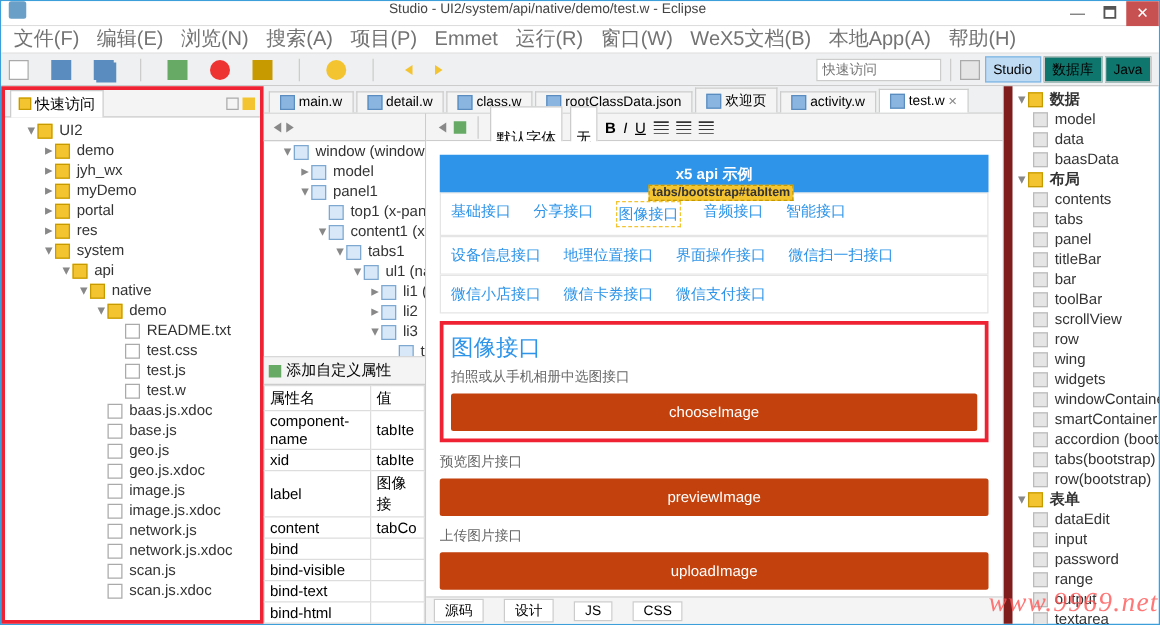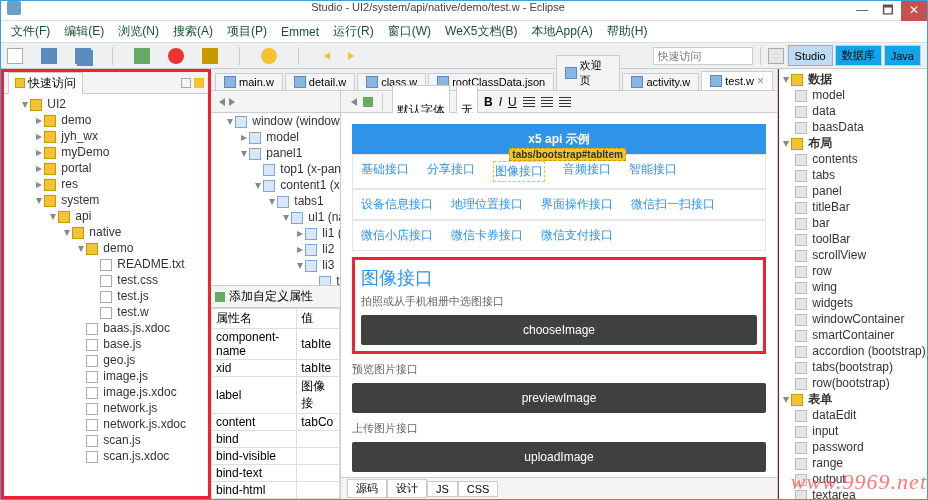--- a/index.html
+++ b/index.html
@@ -5,26 +5,26 @@
 *{box-sizing:border-box;margin:0;padding:0;font-family:"Microsoft YaHei",Tahoma,Arial,sans-serif;font-size:12px}
 body{background:#fff;overflow:hidden}
 .win{width:928px;height:500px;border:1px solid #3c9fd9;display:flex;flex-direction:column;position:relative}
 .titlebar{height:20px;background:#fff;display:flex;align-items:flex-start;border-bottom:1px solid #ddd}
 .tb-icon{width:14px;height:14px;margin:0 6px;background:#6a9fc7;border-radius:2px}
 .tb-title{flex:1;text-align:center;color:#444;font-size:11px}
 .tb-ctl{display:flex}
 .tb-btn{width:26px;height:20px;text-align:center;line-height:18px;color:#555;font-size:12px}
 .tb-btn.cl{background:#c75050;color:#fff}
 .menubar{height:22px;display:flex;align-items:center;padding:0 4px;gap:2px;border-bottom:1px solid #ddd;background:#fff}
-.menubar span{padding:2px 6px;color:#14532d;font-size:12px}
+.menubar span{padding:2px 6px;color:#737373;font-size:16px}
 .toolbar{height:26px;background:#eef0f1;border-bottom:1px solid #ccc;display:flex;align-items:center;padding:0 6px;gap:18px}
 .tool-ic{width:16px;height:16px;display:inline-block}
 .sep{width:1px;height:18px;background:#ccc;margin:0 3px}
 .persp{margin-left:auto;display:flex;align-items:center;gap:4px}
-.persp-btn{border:1px solid #ccc;padding:2px 6px;background:#0ea5e9;font-size:11px;display:flex;align-items:center;gap:2px}
+.persp-btn{border:1px solid #ccc;padding:2px 6px;background:#0f766e;font-size:11px;display:flex;align-items:center;gap:2px}
 .persp-btn.act{background:#bfdaf3;border-color:#7fb5e3}
 .qa{border:1px solid #ccc;height:18px;width:100px;padding:0 4px;color:#999;font-size:11px}
 .body{flex:1;display:flex;min-height:0}
 .left{width:210px;border:3px solid #e23;display:flex;flex-direction:column;min-height:0}
 .left-tabs{height:22px;display:flex;align-items:center;background:#f4f4f4;border-bottom:1px solid #ccc;padding:0 4px}
 .left-tab{padding:2px 6px;background:#fff;border:1px solid #ccc;border-bottom:none;font-size:11px;display:flex;align-items:center;gap:3px}
 .left-tree{flex:1;overflow:auto;padding:2px}
 .tn{white-space:nowrap;line-height:16px;font-size:12px;color:#333;cursor:default}
 .tn .tw{display:inline-block;width:10px;text-align:center;color:#888}
 .tn .ic{display:inline-block;width:12px;height:12px;background:#f4c430;border:1px solid #c79a00;vertical-align:middle;margin-right:2px}
@@ -49,25 +49,25 @@
 .can-sel{height:18px;border:1px solid #ccc;padding:16px 4px;background:#fff}
 .can-area{flex:1;overflow:auto;background:#fff;padding:8px;position:relative;border:3px solid transparent}
 .api-hd{background:#2d94e9;color:#fff;text-align:center;padding:6px;font-size:14px;font-weight:bold;position:relative}
 .sel-tag{position:absolute;left:38%;top:24px;background:#f4c430;border:1px dashed #c79a00;font-size:10px;padding:0 2px;color:#333}
 .tab-row{background:#fff;border:1px solid #e5e5e5;padding:6px 8px;display:flex;flex-wrap:wrap;gap:18px}
 .tab-row a{color:#2d94e9;font-size:12px;cursor:pointer}
 .tab-row a.sel{border:1px dashed #f4c430;padding:1px}
 .red-block{border:3px solid #e23;margin-top:6px;padding:6px}
 .red-block h3{color:#2d94e9;font-size:18px;font-weight:normal;margin-bottom:4px}
 .red-block .sub{color:#666;font-size:11px;margin-bottom:6px}
-.btn-p{background:#404040;color:#fff;text-align:center;padding:8px;margin-top:6px;font-size:12px;border-radius:2px}
+.btn-p{background:#c2410c;color:#fff;text-align:center;padding:8px;margin-top:6px;font-size:12px;border-radius:2px}
 .lbl{color:#666;font-size:11px;margin-top:8px}
-.bot-tabs{height:22px;background:#f4f4f4;border-top:1px solid #ccc;display:flex;align-items:center;gap:0;padding:0 6px}
+.bot-tabs{height:22px;background:#f4f4f4;border-top:1px solid #ccc;display:flex;align-items:center;gap:16px;padding:0 6px}
 .bot-tab{border:1px solid #ccc;padding:1px 8px;background:#fff;font-size:11px}
-.right{width:149px;display:flex;flex-direction:column;border-left:1px solid #7f1d1d}
+.right{width:124px;display:flex;flex-direction:column;border-left:7px solid #7f1d1d}
 .r-body{flex:1;overflow:auto;padding:2px}
 .r-body .tn .ic{background:#e5e5e5;border-color:#bbb}
 .watermark{position:absolute;right:0;bottom:4px;color:#f55;font:italic 22px Georgia,serif;opacity:.8;letter-spacing:1px}
 </style>
 </head>
 <body>
 
 <div class="win">
 
   <div class="titlebar">
@@ -142,20 +142,21 @@
           <div class="tn ind3"><span class="tw">▾</span><span class="ic"></span> api</div>
           <div class="tn ind4"><span class="tw">▾</span><span class="ic"></span> native</div>
           <div class="tn ind5"><span class="tw">▾</span><span class="ic"></span> demo</div>
           <div class="tn ind6"><span class="tw"></span><span class="ic fl"></span> README.txt</div>
           <div class="tn ind6"><span class="tw"></span><span class="ic fl"></span> test.css</div>
           <div class="tn ind6"><span class="tw"></span><span class="ic fl"></span> test.js</div>
           <div class="tn ind6"><span class="tw"></span><span class="ic fl"></span> test.w</div>
           <div class="tn ind5"><span class="tw"></span><span class="ic fl"></span> baas.js.xdoc</div>
           <div class="tn ind5"><span class="tw"></span><span class="ic fl"></span> base.js</div>
           <div class="tn ind5"><span class="tw"></span><span class="ic fl"></span> geo.js</div>
+          <div class="tn ind5"><span class="tw"></span><span class="ic fl"></span> geo.js.xdoc</div>
           <div class="tn ind5"><span class="tw"></span><span class="ic fl"></span> image.js</div>
           <div class="tn ind5"><span class="tw"></span><span class="ic fl"></span> image.js.xdoc</div>
           <div class="tn ind5"><span class="tw"></span><span class="ic fl"></span> network.js</div>
           <div class="tn ind5"><span class="tw"></span><span class="ic fl"></span> network.js.xdoc</div>
           <div class="tn ind5"><span class="tw"></span><span class="ic fl"></span> scan.js</div>
           <div class="tn ind5"><span class="tw"></span><span class="ic fl"></span> scan.js.xdoc</div>
         </div>
     </div>
 
     <div class="mid">

